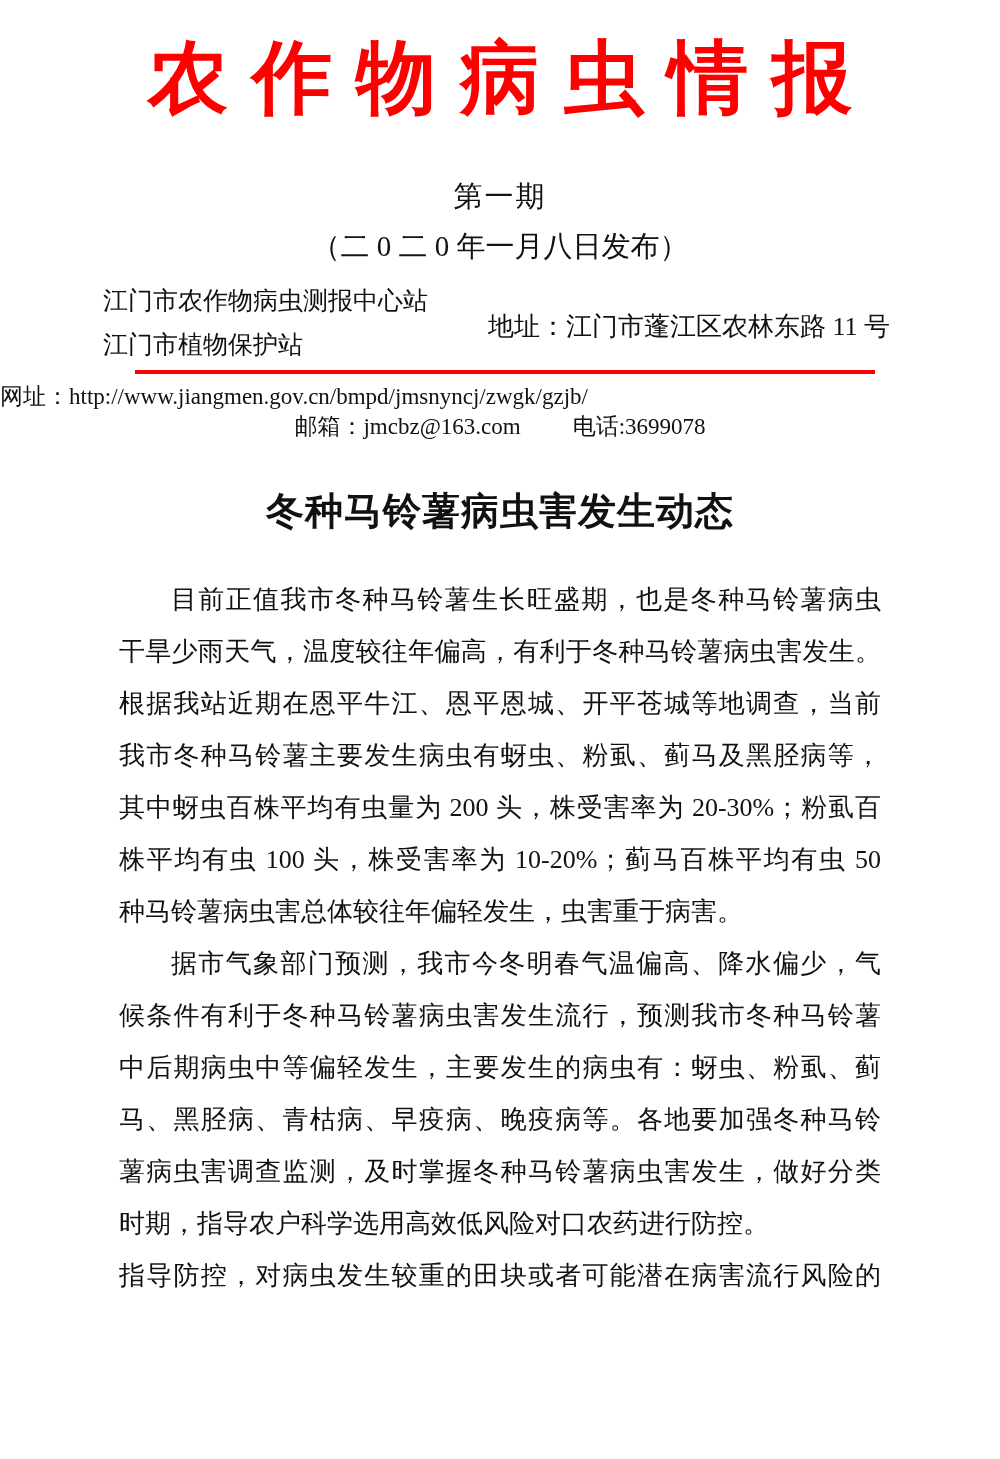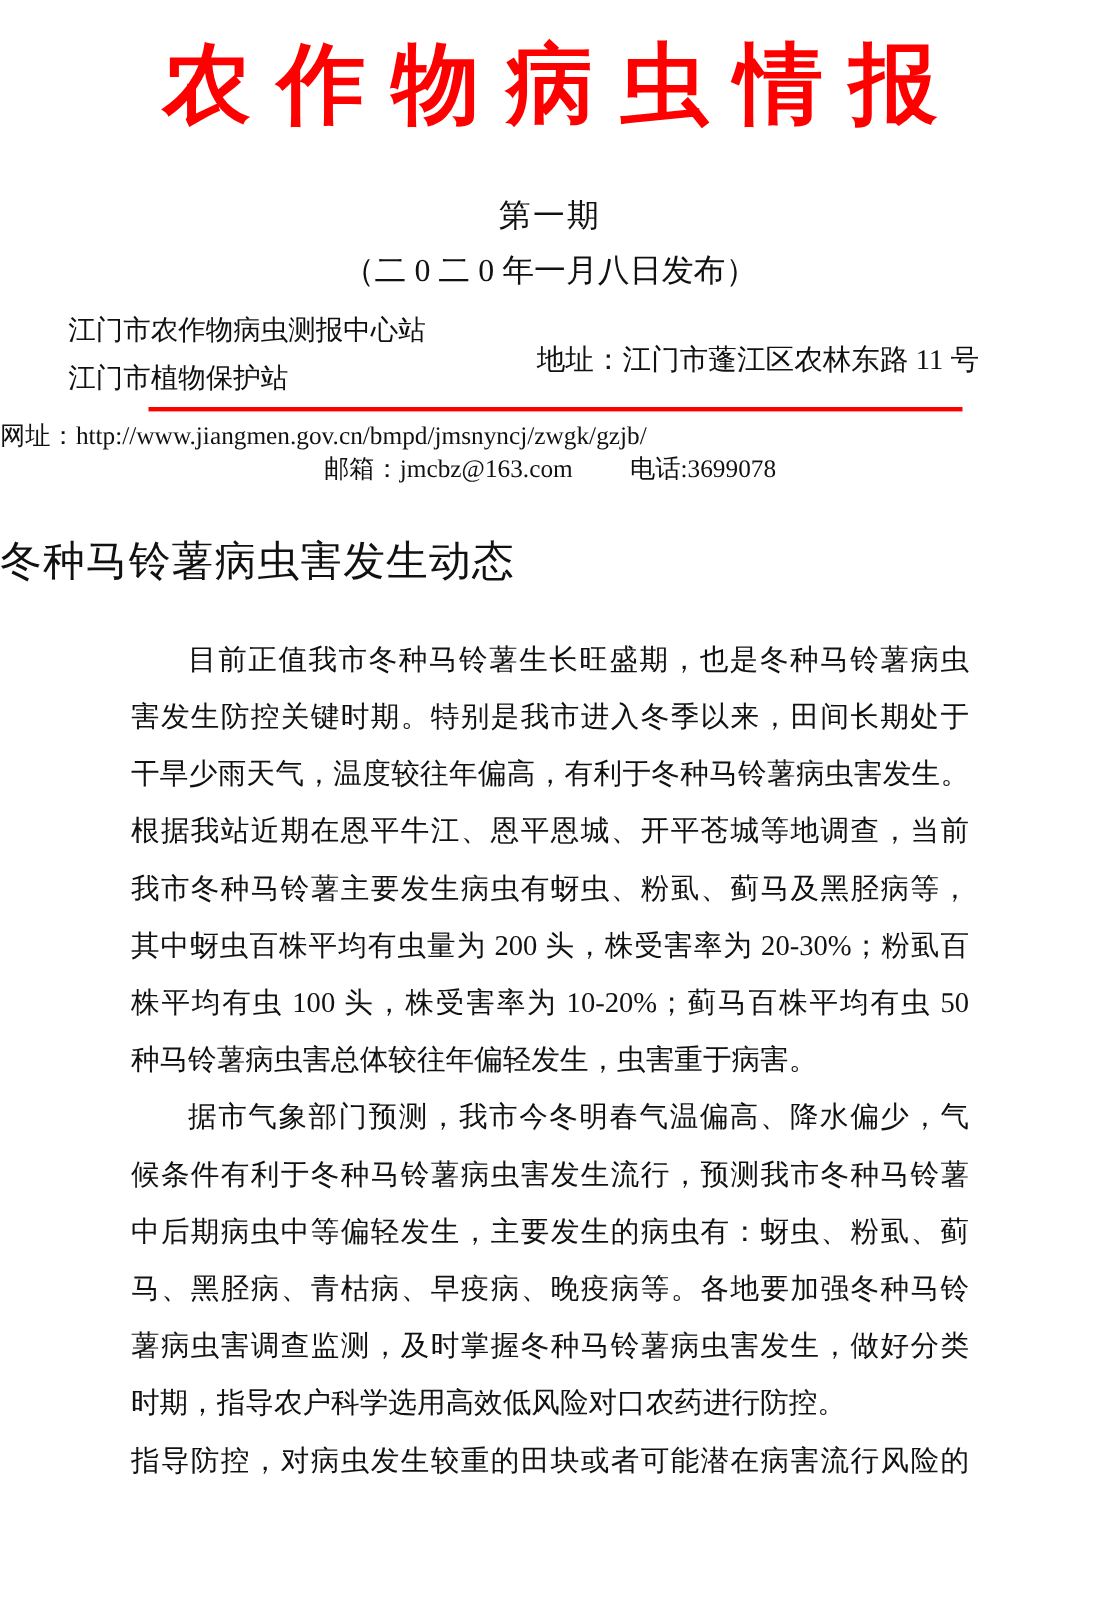--- a/index.html
+++ b/index.html
@@ -36,21 +36,21 @@
     letter-spacing: 2px;
   }
   .release-date {
     margin-top: 14px;
     text-align: center;
     font-size: 29px;
     line-height: 36px;
   }
   .org-row {
     margin-top: 15px;
-    padding-left: 62px;
+    padding-left: 103px;
     padding-right: 110px;
     display: flex;
     justify-content: space-between;
     align-items: stretch;
   }
   .org-left .org-line {
     font-size: 25px;
     line-height: 44px;
   }
   .org-address {
@@ -73,24 +73,24 @@
   .contact-row {
     margin-top: 3px;
     display: flex;
     justify-content: center;
     gap: 52px;
     font-size: 23px;
     line-height: 27px;
   }
   .article-heading {
     margin-top: 47px;
-    text-align: left;
+    text-align: center;
     font-size: 38px;
     line-height: 49px;
-    font-weight: normal;
+    font-weight: bold;
     letter-spacing: 1px;
   }
   .article-body {
     margin: 38px auto 0 auto;
     width: 762px;
     font-size: 26px;
   }
   .bline {
     line-height: 52px;
     text-align: justify;
@@ -128,21 +128,20 @@
 
   <div class="contact-row">
     <span>邮箱：jmcbz@163.com</span>
     <span>电话:3699078</span>
   </div>
 
   <div class="article-heading">冬种马铃薯病虫害发生动态</div>
 
   <div class="article-body">
     <div class="bline indent">目前正值我市冬种马铃薯生长旺盛期，也是冬种马铃薯病虫</div>
-    <div class="bline">害发生防控关键时期。特别是我市进入冬季以来，田间长期处于</div>
     <div class="bline">干旱少雨天气，温度较往年偏高，有利于冬种马铃薯病虫害发生。</div>
     <div class="bline">根据我站近期在恩平牛江、恩平恩城、开平苍城等地调查，当前</div>
     <div class="bline">我市冬种马铃薯主要发生病虫有蚜虫、粉虱、蓟马及黑胫病等，</div>
     <div class="bline">其中蚜虫百株平均有虫量为 200 头，株受害率为 20-30%；粉虱百</div>
     <div class="bline">株平均有虫 100 头，株受害率为 10-20%；蓟马百株平均有虫 50</div>
     <div class="bline end">种马铃薯病虫害总体较往年偏轻发生，虫害重于病害。</div>
     <div class="bline indent">据市气象部门预测，我市今冬明春气温偏高、降水偏少，气</div>
     <div class="bline">候条件有利于冬种马铃薯病虫害发生流行，预测我市冬种马铃薯</div>
     <div class="bline">中后期病虫中等偏轻发生，主要发生的病虫有：蚜虫、粉虱、蓟</div>
     <div class="bline">马、黑胫病、青枯病、早疫病、晚疫病等。各地要加强冬种马铃</div>

